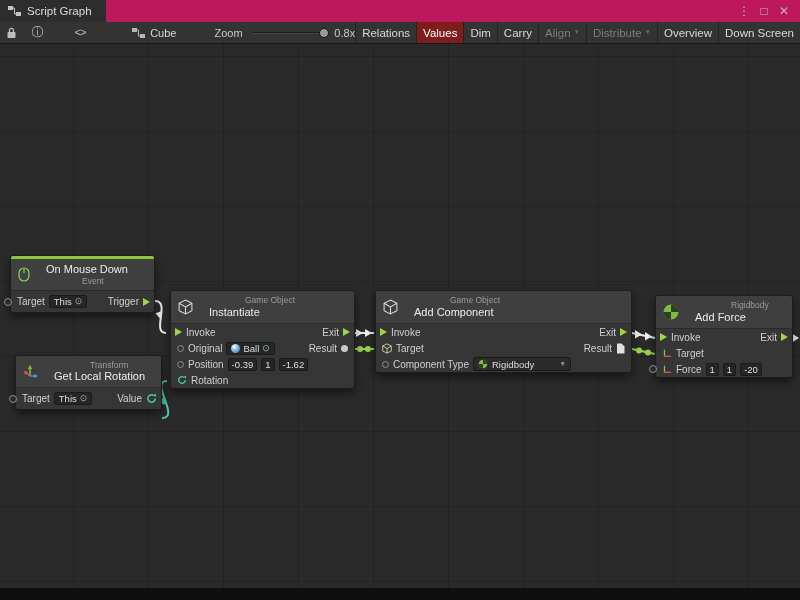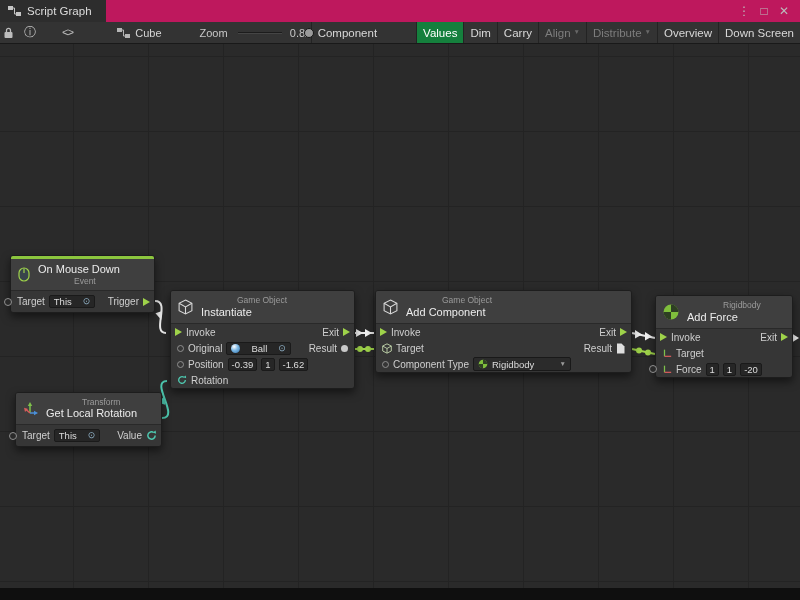--- a/index.html
+++ b/index.html
@@ -19,50 +19,50 @@
   .tb-info { margin-left:10px; font-size:12px; }
   .tb-code { margin-left:26px; font-family:"Liberation Mono",monospace; font-size:11px; letter-spacing:-1px; }
   .tb-target { margin-left:44px; display:flex; align-items:center; gap:5px; color:#d5d5d5; font-size:11px; }
   .tb-zoomlbl { margin-left:38px; color:#c8c8c8; }
   .slider { margin-left:10px; position:relative; width:90px; height:14px; }
   .slider .track { position:absolute; left:0; right:0; top:6px; height:2px; background:#1c1c1c; border-bottom:1px solid #454545; }
   .slider .thumb { position:absolute; left:66px; top:2px; width:10px; height:10px; border-radius:50%; background:#9a9a9a; border:1px solid #141414; }
   .tb-zoomval { margin-left:8px; color:#c8c8c8; }
   .btns { margin-left:auto; display:flex; height:100%; align-items:stretch; }
   .tbtn { display:flex; align-items:center; padding:0 6px; border-left:1px solid #232323; font-size:11.5px; color:#d8d8d8; white-space:nowrap; }
-  .tbtn.active { background:#15803d; color:#fff;margin-left:33px; }
+  .tbtn.active { background:#7f1d1d; color:#fff; }
   .tbtn.disabled { color:#7d7d7d; }
   .caret { font-size:6.5px; color:#9a9a9a; margin-left:3px; line-height:1; }
   .tbtn.disabled .caret { color:#686868; }
 
   
   .canvas { position:absolute; top:44px; left:0; right:0; bottom:0; background-color:#2a2a2a;
     background-image:linear-gradient(#232323 1px, transparent 1px), linear-gradient(90deg,#232323 1px, transparent 1px);
     background-size:75px 75px; background-position:-2px 12px; }
   .bottom-edge { position:absolute; left:0; right:0; bottom:0; height:12px; background:#0f0f0f; z-index:3; }
   svg.wires { position:absolute; top:0; left:0; z-index:1; pointer-events:none; }
 
   
   .node { position:absolute; background:#363636; border:1px solid #1d1d1d; border-radius:3px; box-shadow:0 4px 9px rgba(0,0,0,.5); z-index:2; }
   .estrip { height:3px; background:#8CC63E; border-radius:2px 2px 0 0; }
-  .nhead { display:flex; align-items:center; gap:8px; padding:4px 7px; background:#3f3f3f; border-bottom:1px solid #292929; min-height:33px; border-radius:2px 2px 0 0; }
+  .nhead { display:flex; align-items:center; gap:16px; padding:4px 7px; background:#3f3f3f; border-bottom:1px solid #292929; min-height:33px; border-radius:2px 2px 0 0; }
   .node.event .nhead { border-radius:0; min-height:30px; }
   .ntitles { display:flex; flex-direction:column; line-height:1.2; }
   .ntitle { font-size:11px; color:#ececec; }
   .nsub { font-size:8.5px; color:#9b9b9b;margin-left:36px; }
   .nrow { height:16px; display:flex; align-items:center; gap:4px; padding:0 6px; position:relative; font-size:10px; color:#cfcfcf; white-space:nowrap; }
   .nrow.lg { height:21px; }
   .sp { flex:1; }
   .flow { width:0; height:0; border-top:4px solid transparent; border-bottom:4px solid transparent; border-left:7px solid #9FD34A; flex:none; }
   .flow.in { margin-left:-2px; }
   .flow.out { margin-right:-2px; }
   .pcirc { width:7px; height:7px; border:1px solid #8f8f8f; border-radius:50%; flex:none; background:transparent; }
   .pcirc.abs { position:absolute; left:-7px; top:50%; margin-top:-4px; width:8px; height:8px; background:#2a2a2a; }
   .dot { width:7px; height:7px; border-radius:50%; background:#c9c9c9; flex:none; }
-  .chip { display:inline-flex; align-items:center; gap:11px; background:#262626; border:1px solid #1a1a1a; border-radius:2px; padding:0 4px; height:13px; color:#ddd; font-size:9.5px; }
+  .chip { display:inline-flex; align-items:center; gap:3px; background:#262626; border:1px solid #1a1a1a; border-radius:2px; padding:0 4px; height:13px; color:#ddd; font-size:9.5px; }
   .picker { font-size:9px; color:#8fb0c6; line-height:1; }
   .num { display:inline-flex; align-items:center; background:#262626; border:1px solid #1a1a1a; border-radius:2px; padding:0 3px; height:13px; color:#ddd; font-size:9.5px; }
   .dd { display:inline-flex; align-items:center; gap:4px; background:#2b2b2b; border:1px solid #191919; border-radius:2px; padding:0 4px; height:14px; color:#ddd; font-size:9.5px; }
   .dd .caret { margin-left:auto; }
   .ball { width:9px; height:9px; border-radius:50%; background:radial-gradient(circle at 35% 30%, #ffffff, #7ab6e4 45%, #2e6ea6); flex:none; }
   .modedot { width:7px; height:7px; border-radius:50%; background:#4a90d9; flex:none; }
   .icon { display:inline-flex; flex:none; }
 </style>
 </head>
 <body>
@@ -109,21 +109,21 @@
     </span>
 
     <span class="tb-zoomlbl">Zoom</span>
     <span class="slider">
       <span class="track"></span>
       <span class="thumb"></span>
     </span>
     <span class="tb-zoomval">0.8x</span>
 
     <div class="btns">
-      <span class="tbtn">Component</span>
+      <span class="tbtn">Relations</span>
       <span class="tbtn active">Values</span>
       <span class="tbtn">Dim</span>
       <span class="tbtn">Carry</span>
       <span class="tbtn disabled">
           <span>Align</span>
           <span class="caret">▼</span>
         </span>
       <span class="tbtn disabled">
           <span>Distribute</span>
           <span class="caret">▼</span>
@@ -186,21 +186,21 @@
         <span class="chip">
             <span>This</span>
             <span class="picker">⊙</span>
           </span>
         <span class="sp"></span>
         <span>Trigger</span>
         <span class="flow out"></span>
       </div>
     </div>
 
-    <div class="node" style="left:15px;top:348px;width:147px;">
+    <div class="node" style="left:15px;top:311px;width:147px;">
       <div class="nhead" style="min-height:30px">
         <span class="icon">
           <svg width="15" height="15" viewBox="0 0 15 15">
               <line x1="7" y1="12" x2="7" y2="4" stroke="#7ec14b" stroke-width="1.5"></line>
               <polygon points="7,1 4.8,5 9.2,5" fill="#7ec14b"></polygon>
               <line x1="7" y1="12" x2="13" y2="12" stroke="#4a90d9" stroke-width="1.5"></line>
               <polygon points="15,12 11,9.8 11,14.2" fill="#4a90d9"></polygon>
               <line x1="7" y1="12" x2="2.5" y2="8" stroke="#d65c5c" stroke-width="1.5"></line>
               <polygon points="1,6.7 2,11 5,8" fill="#d65c5c"></polygon>
             </svg>

